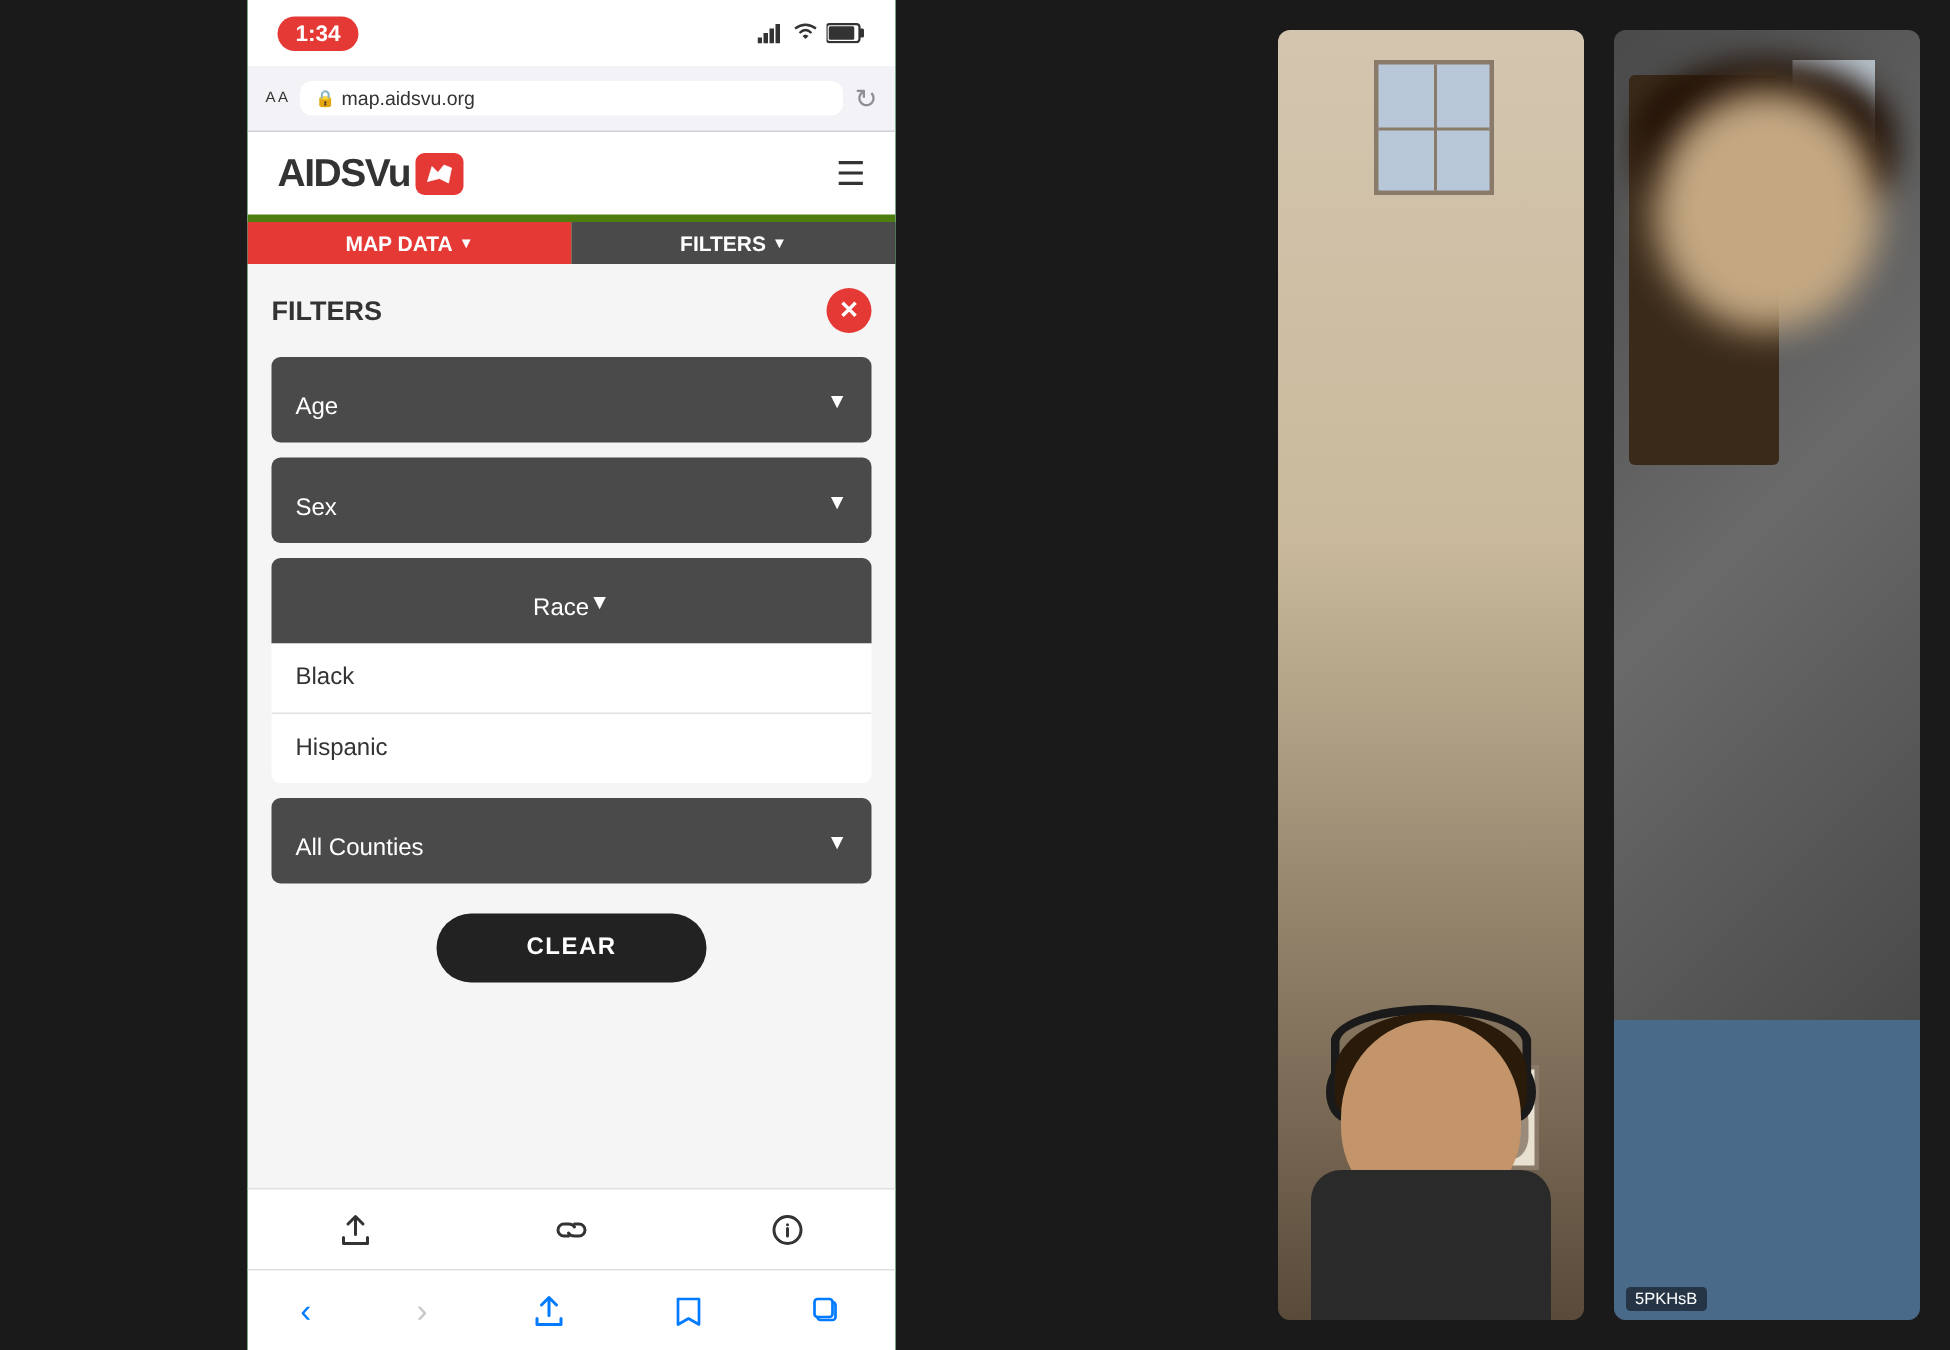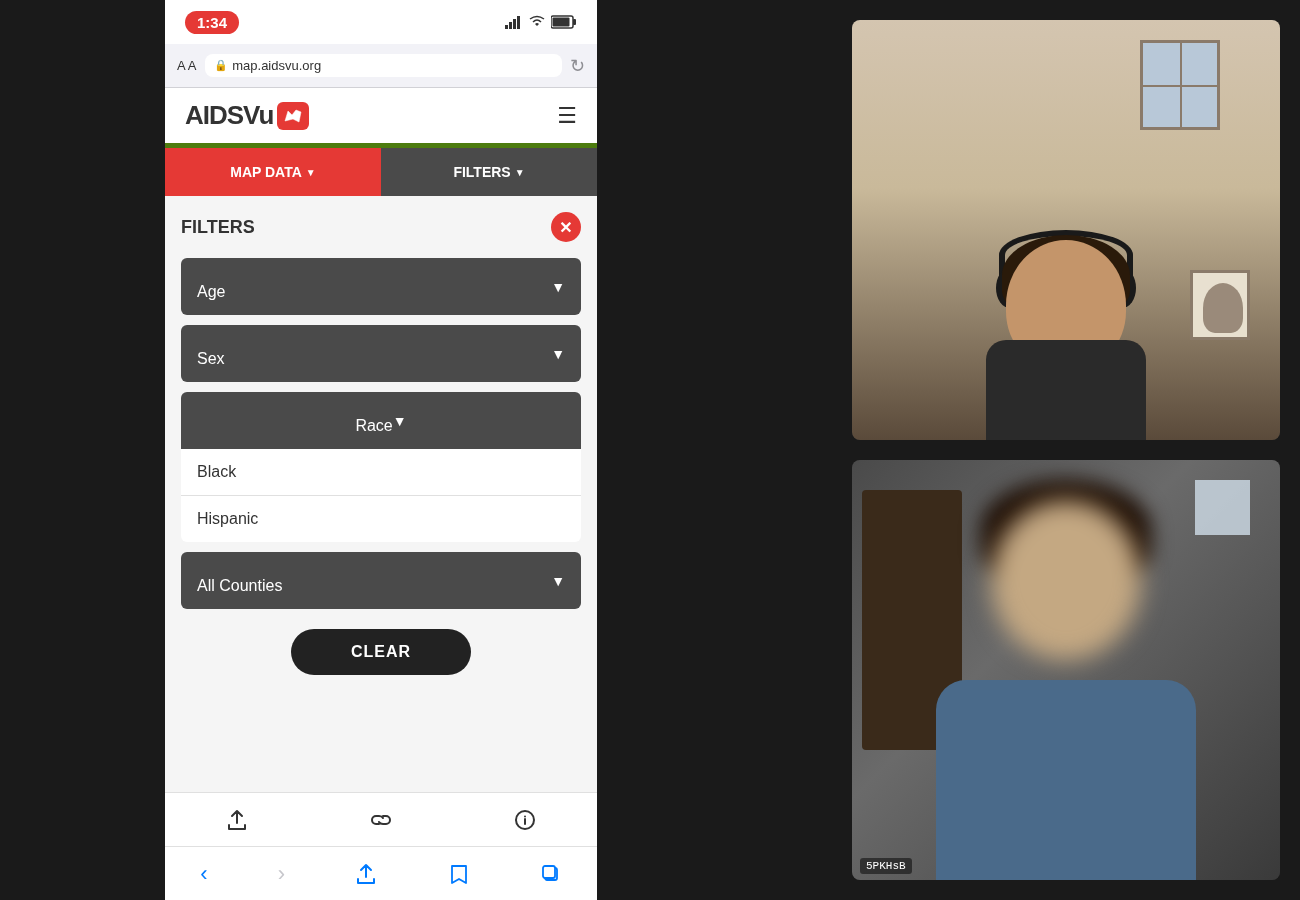--- a/index.html
+++ b/index.html
@@ -53,21 +53,21 @@
     .browser-bar {
       background: #f2f2f7;
       padding: 6px 12px;
       display: flex;
       align-items: center;
       gap: 8px;
       height: 44px;
       border-bottom: 1px solid #d1d1d6;
     }
     .aa-text {
-      font-size: 13px;
+      font-size: 10px;
       color: #333;
       font-weight: 500;
       white-space: nowrap;
     }
     .url-bar {
       flex: 1;
       background: #fff;
       border-radius: 8px;
       padding: 4px 10px;
       display: flex;
@@ -117,21 +117,21 @@
       font-size: 16px;
     }
     .hamburger {
       font-size: 22px;
       color: #333;
     }
 
     
     .tab-bar {
       display: flex;
-      height: 48px;
+      height: 28px;
     }
     .tab-map-data {
       flex: 1;
       background: #e53935;
       color: #fff;
       display: flex;
       align-items: center;
       justify-content: center;
       font-size: 14px;
       font-weight: 600;
@@ -293,24 +293,23 @@
     }
 
     
     .video-area {
       position: absolute;
       right: 0;
       top: 0;
       width: 468px;
       height: 900px;
       display: flex;
-      flex-direction: column;
+      flex-direction: row;
       gap: 20px;
       padding: 20px;
-      font-family: Liberation Mono, monospace;
     }
     .video-panel {
       flex: 1;
       background: #2a2a2a;
       border-radius: 8px;
       overflow: hidden;
       position: relative;
     }
     .video-placeholder {
       width: 100%;

